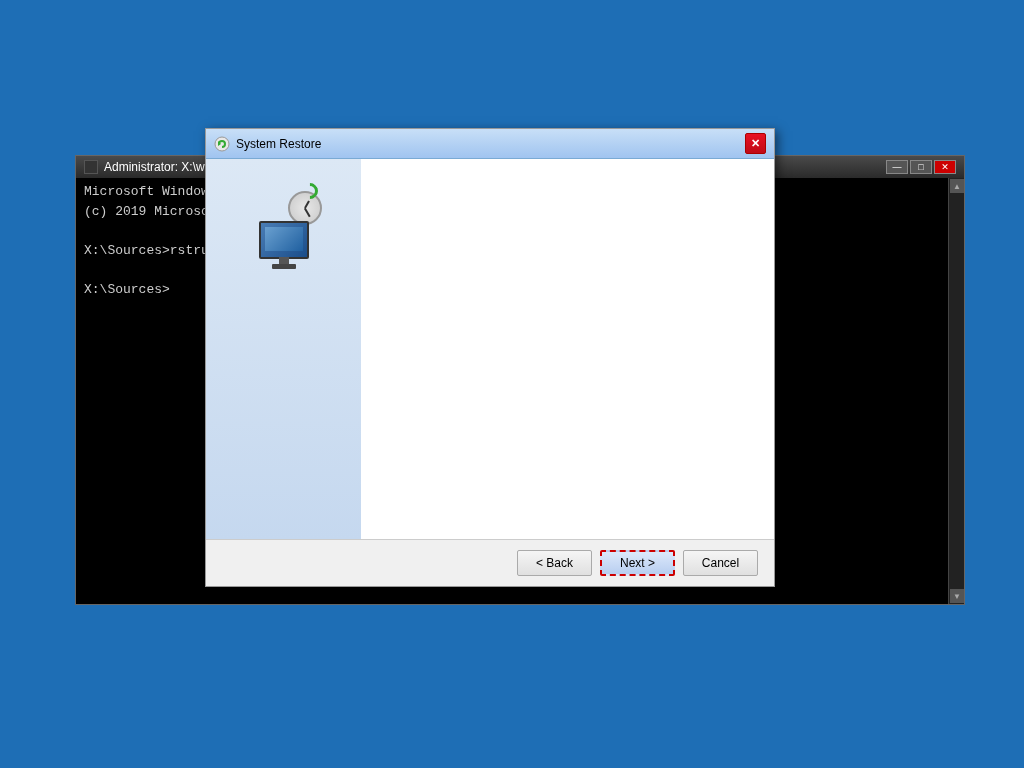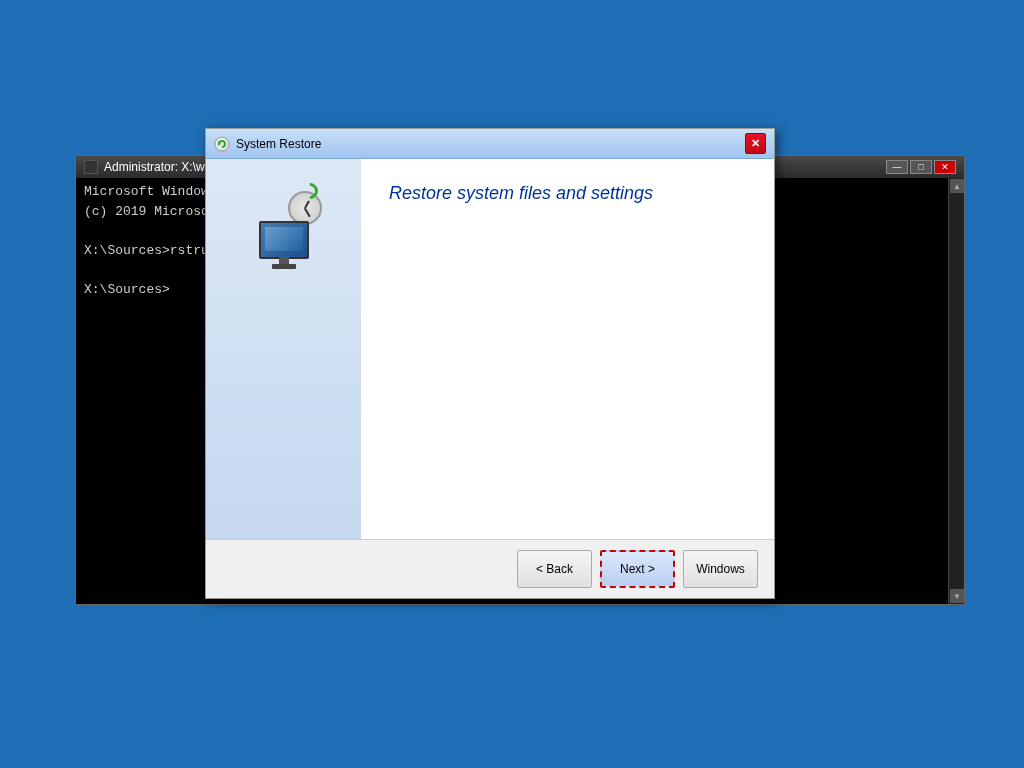--- a/index.html
+++ b/index.html
@@ -272,21 +272,21 @@
       background: #f0f0f0;
       border-top: 1px solid #ccc;
       padding: 10px 16px;
       display: flex;
       justify-content: flex-end;
       align-items: center;
       gap: 8px;
     }
     .footer-btn {
       min-width: 75px;
-      height: 38px;
+      height: 26px;
       padding: 0 12px;
       font-size: 12px;
       border: 1px solid #aaa;
       background: linear-gradient(to bottom, #f5f5f5, #e0e0e0);
       cursor: pointer;
       border-radius: 2px;
       color: #000;
     }
     .footer-btn.highlighted {
       border: 2.5px dashed #cc0000;
@@ -345,22 +345,21 @@
 
         <div class="monitor-body">
           <div class="monitor-screen"></div>
         </div>
         <div class="monitor-stand"></div>
         <div class="monitor-base"></div>
       </div>
     </div>
 
     <div class="dialog-right">
-      <div class="dialog-heading">Restore system files and settings</div>
     </div>
   </div>
 
   <div class="dialog-footer">
     <button class="footer-btn">&lt; Back</button>
     <button class="footer-btn highlighted">Next &gt;</button>
-    <button class="footer-btn">Windows</button>
+    <button class="footer-btn">Cancel</button>
   </div>
 </div>
 
 </body></html>

